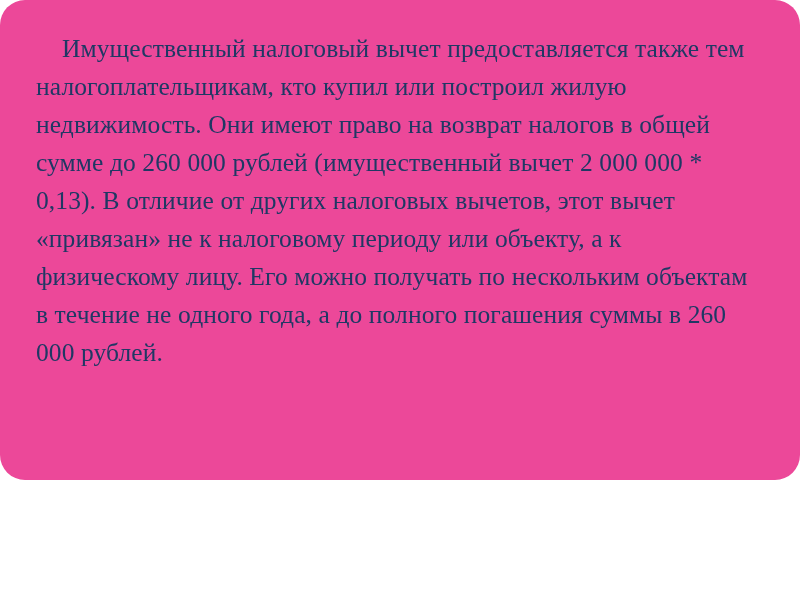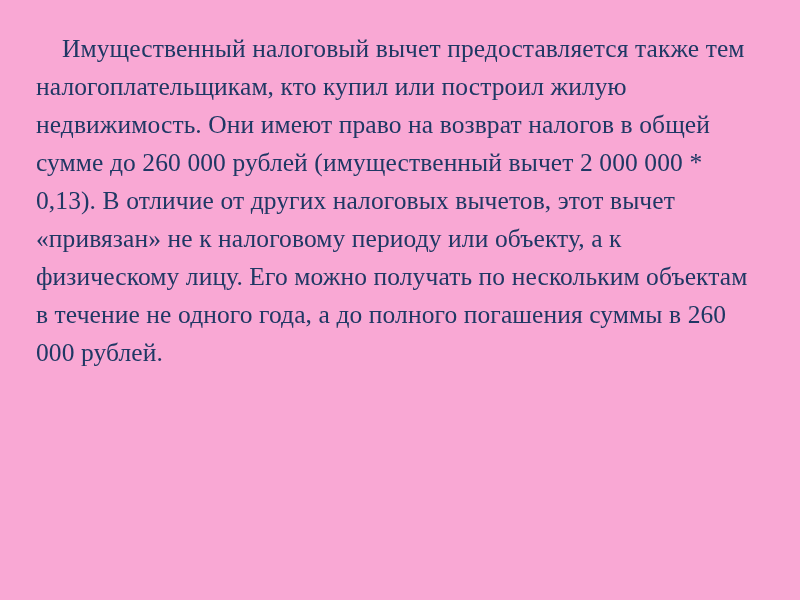--- a/index.html
+++ b/index.html
@@ -9,23 +9,24 @@
   body {
     width: 800px;
     height: 600px;
     background: #ffffff;
     font-family: "Liberation Serif", serif;
     overflow: hidden;
   }
   .slide {
     position: relative;
     width: 800px;
-    height: 600px;
-    background: #f9a8d4;
+    height: 480px;
+    background: #ec4899;
     box-sizing: border-box;
+    border-radius: 25px;
   }
   .body-text {
     position: absolute;
     left: 36px;
     top: 30px;
     width: 728px;
     color: #1F3864;
     font-family: "Liberation Serif", serif;
     font-size: 25.5px;
     line-height: 38px;

